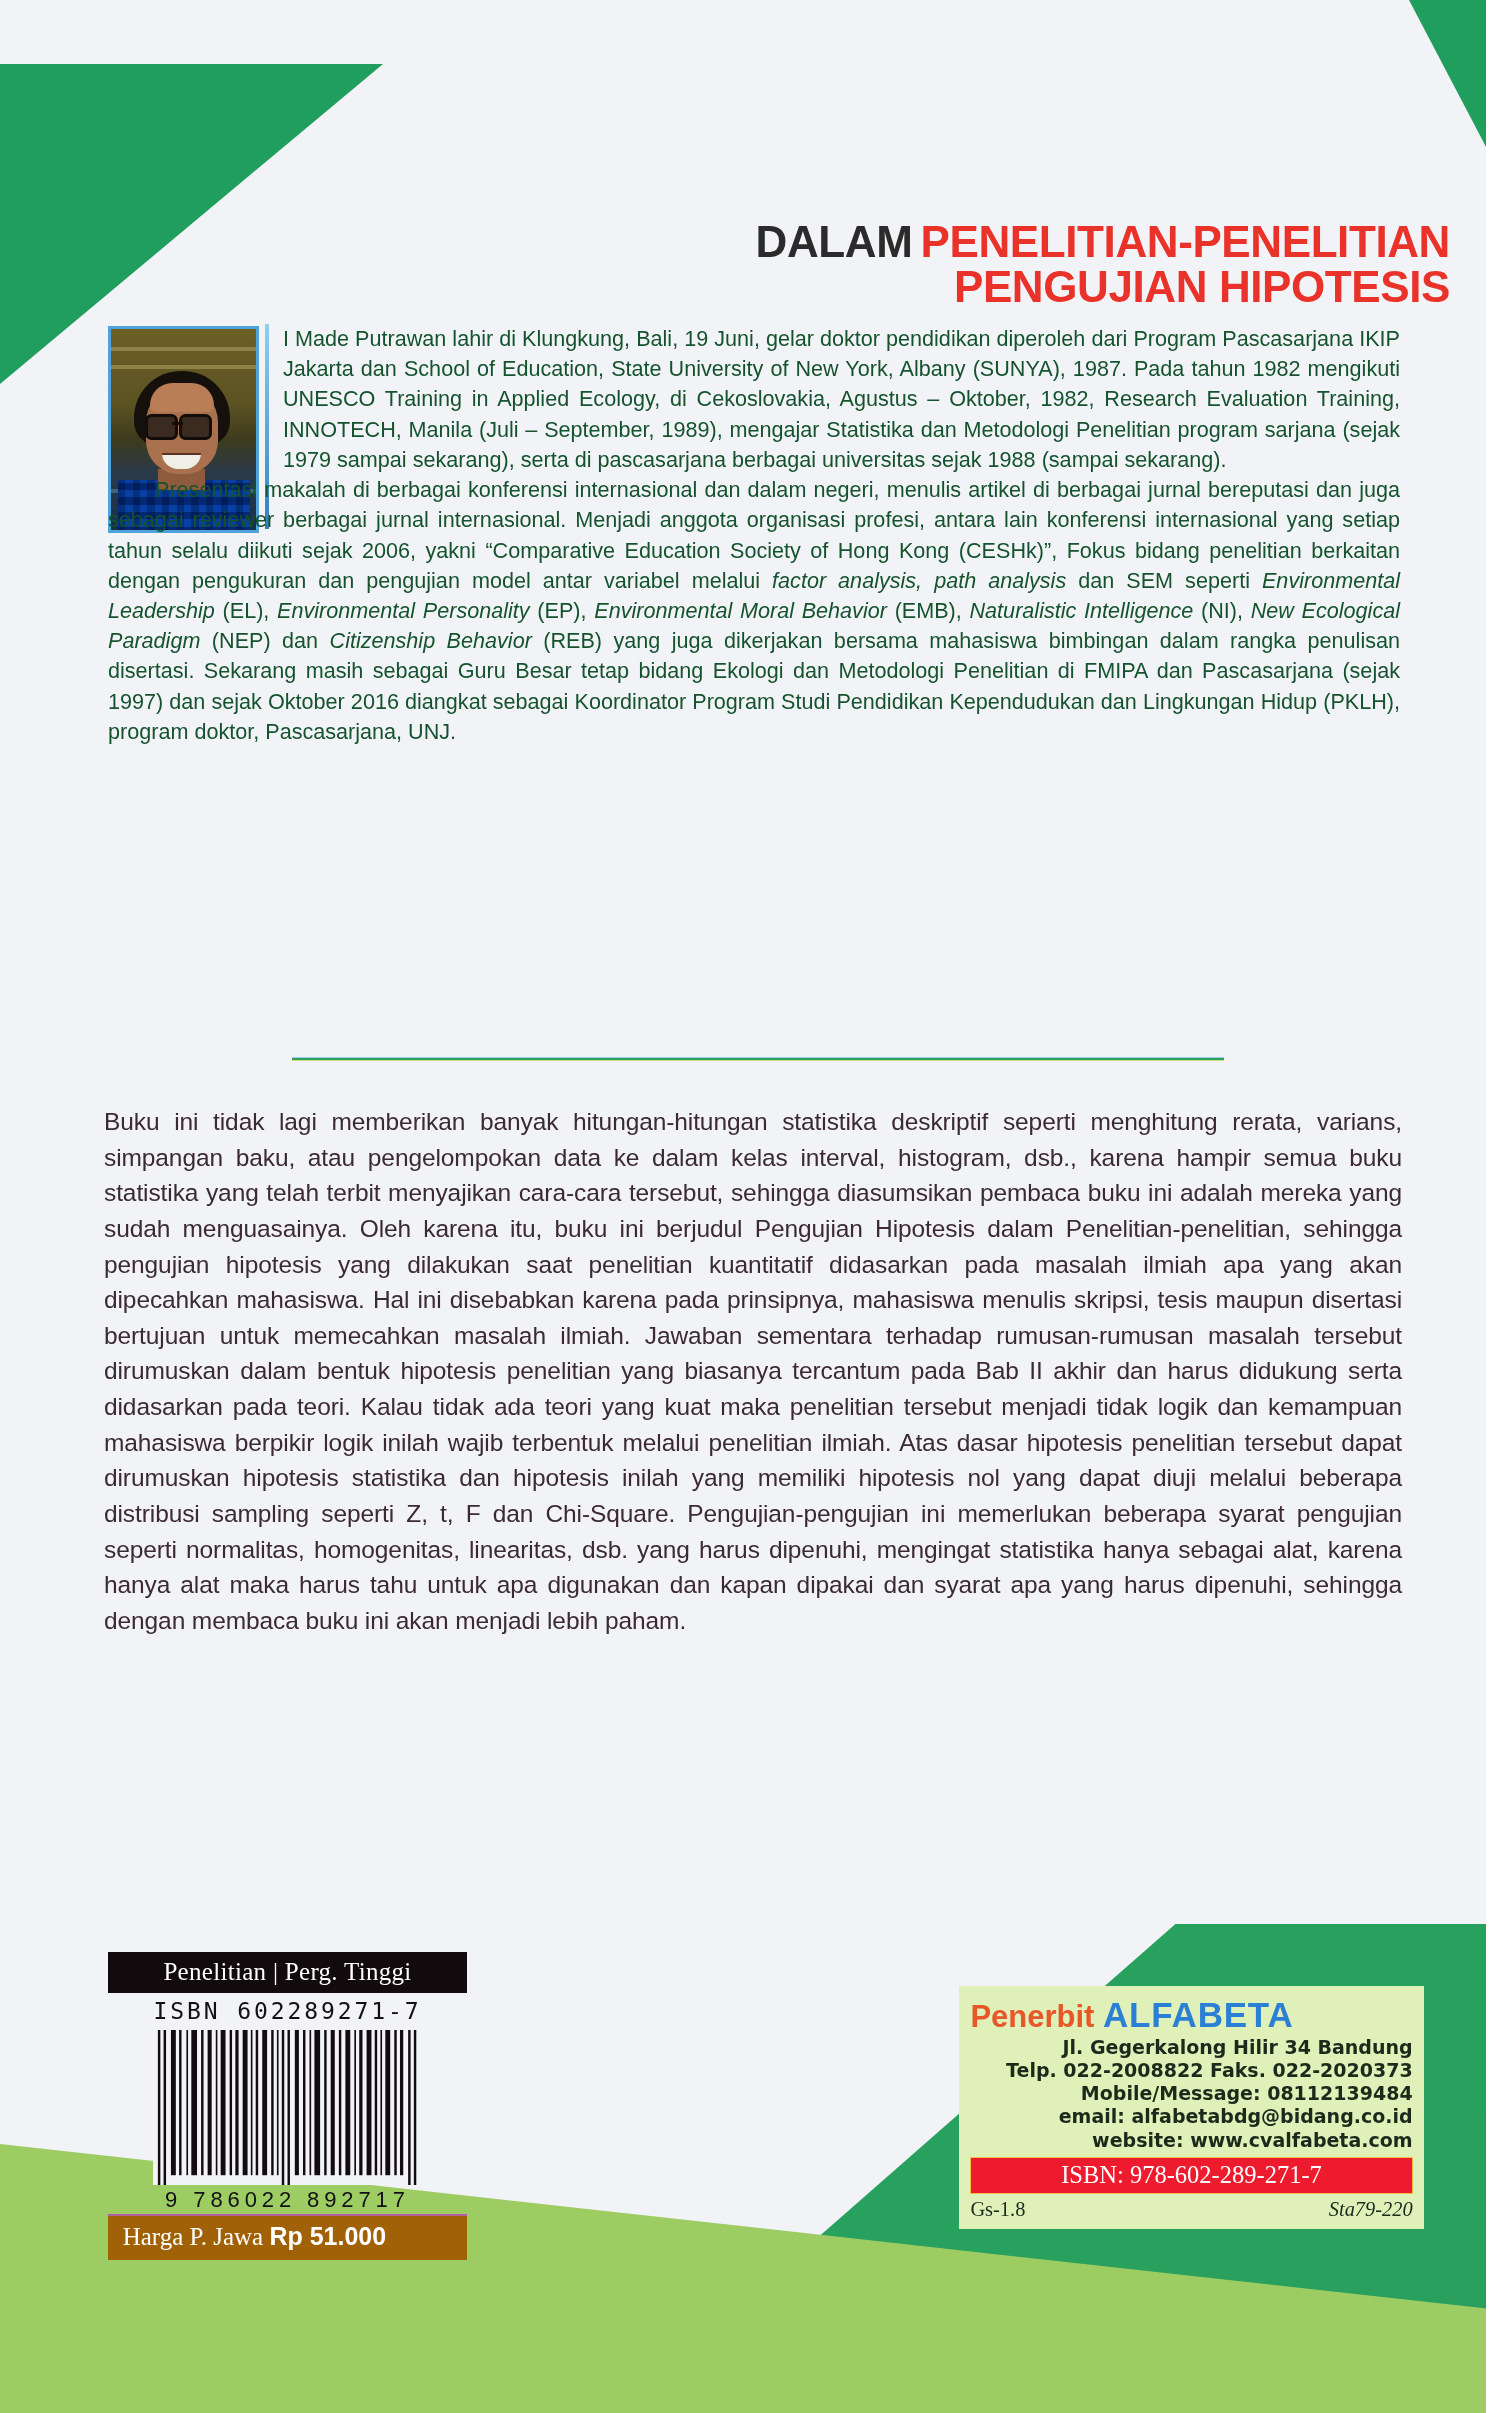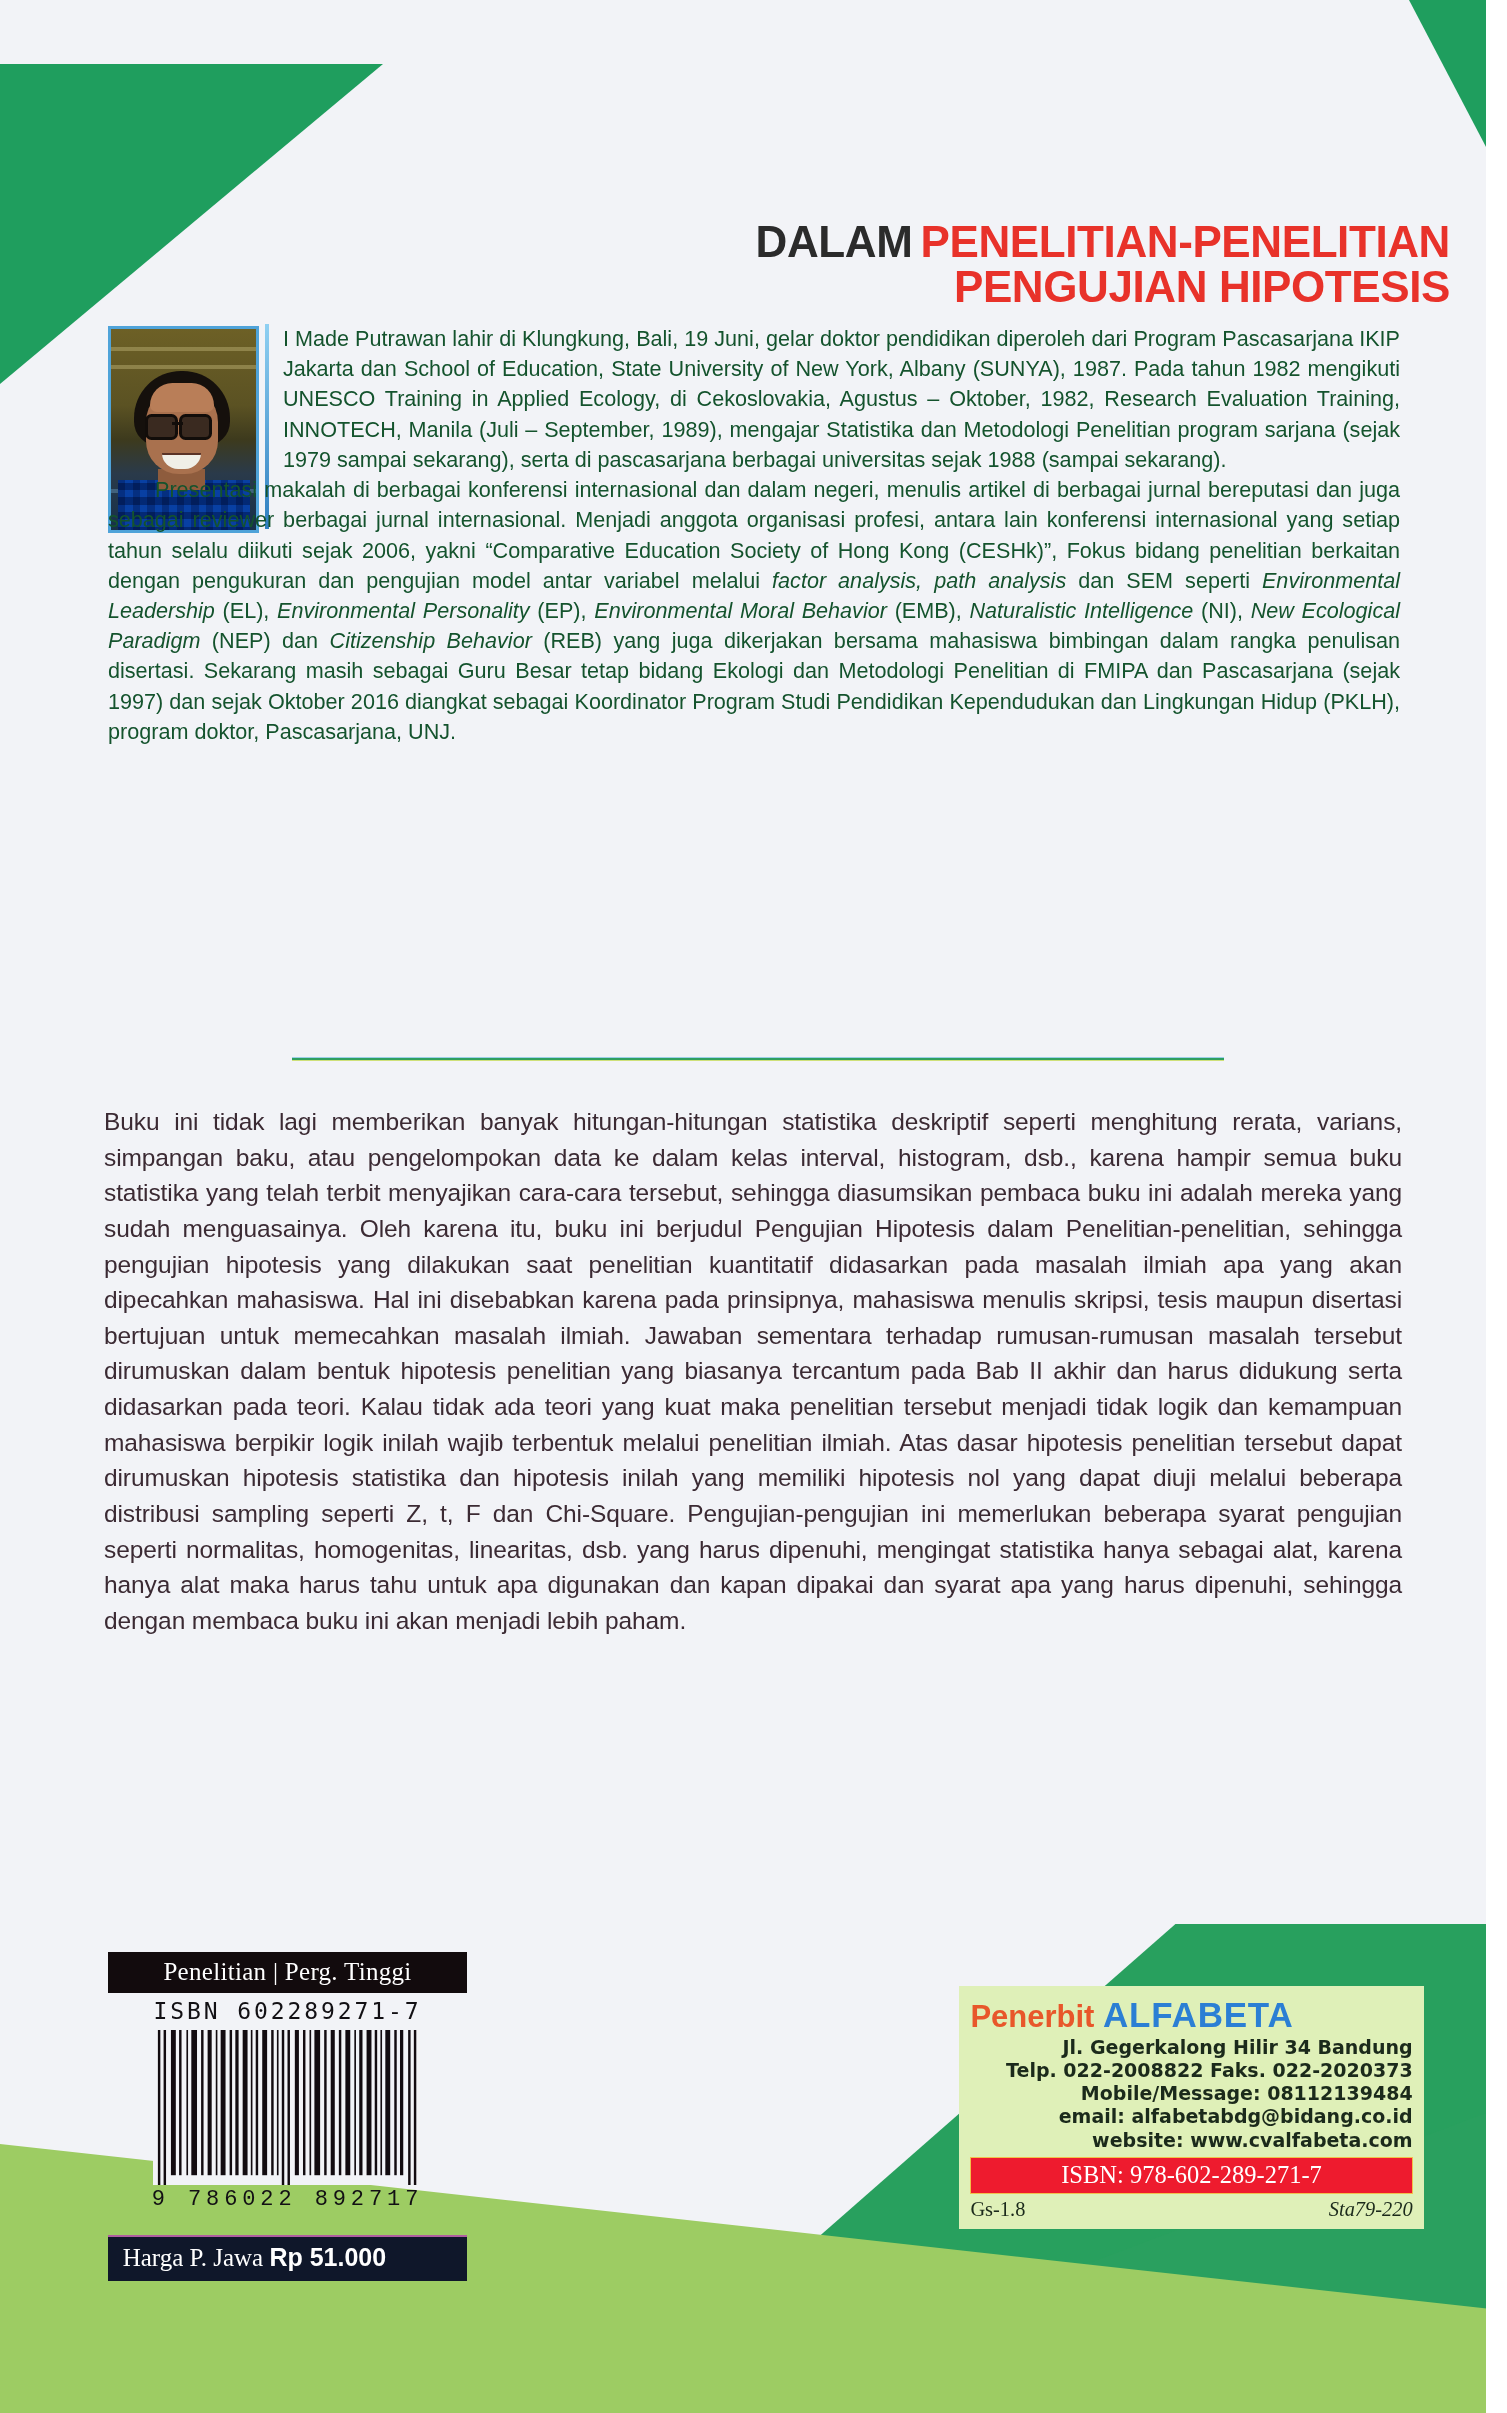--- a/index.html
+++ b/index.html
@@ -152,25 +152,25 @@
     margin-top:4.9px;text-align:center;
     font-family:"DejaVu Sans Mono","Liberation Mono",monospace;
     font-size:23px;letter-spacing:2.9px;color:#121014;
   }
   #barcode{
     margin:6.5px auto 0 auto;width:269px;height:155px;
     display:block;
   }
   #barcode-digits{
     margin-top:1.6px;text-align:center;
-    font-family:Liberation Mono, monospace;
+    font-family:Liberation Sans, sans-serif;
     font-size:22px;letter-spacing:4.9px;color:#121014;
   }
   #price-badge{
-    margin-top:23px;background:#0f172a;color:#ffffff;
+    margin-top:1px;background:#a16207;color:#ffffff;
     font-family:"Liberation Serif",serif;
     font-size:25px;
     padding:6.5px 14.7px 8.2px 14.7px;
     width:359px;box-sizing:border-box;
     border-top:2.4px solid #b05fa0;
   }
   #price-badge .bold{font-family:"Liberation Sans",sans-serif;font-weight:bold;}
 
   
   #publisher{

